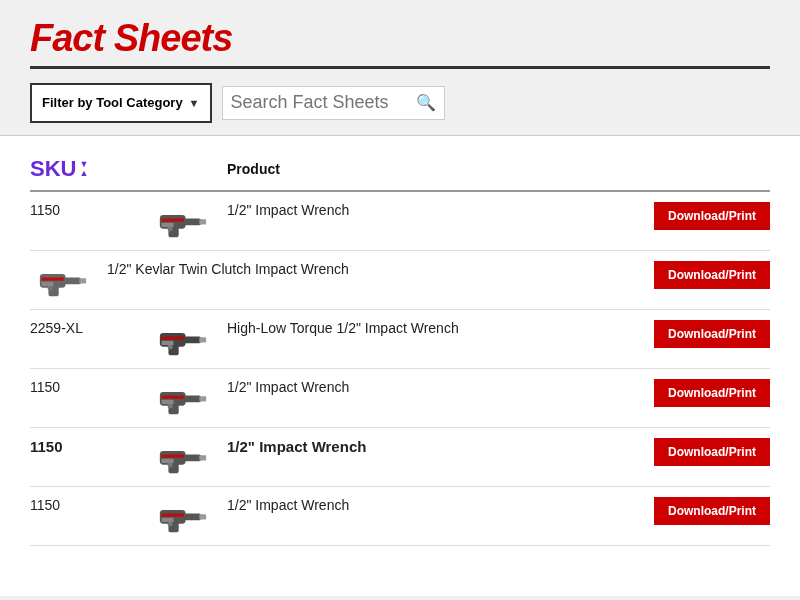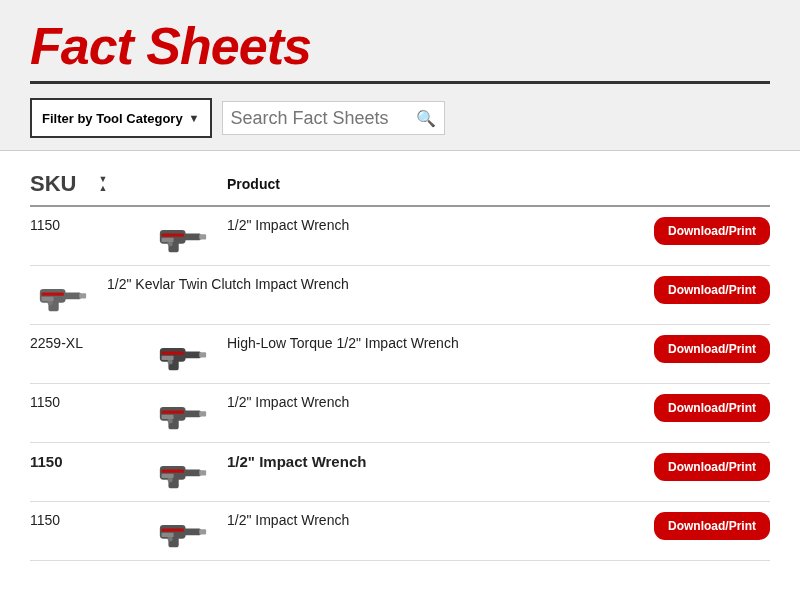--- a/index.html
+++ b/index.html
@@ -11,21 +11,21 @@
       overflow-x: hidden;
     }
 
     .header-section {
       background: #f0f0f0;
       padding: 18px 30px 12px 30px;
       border-bottom: 1px solid #ccc;
     }
 
     .page-title {
-      font-size: 52px;
+      font-size: 38px;
       font-weight: 900;
       color: #cc0000;
       font-style: italic;
       letter-spacing: -1px;
       line-height: 1.1;
       margin-bottom: 6px;
     }
 
     .title-underline {
       height: 3px;
@@ -91,24 +91,24 @@
       align-items: center;
       padding-bottom: 8px;
       border-bottom: 2px solid #999;
       margin-bottom: 0;
     }
 
     .col-sku {
       width: 120px;
       font-size: 22px;
       font-weight: 900;
-      color: #404040;
-      display: flex;
-      align-items: center;
-      gap: 20px;
+      color: #6d28d9;
+      display: flex;
+      align-items: center;
+      gap: 1px;
     }
 
     .sort-icons {
       display: flex;
       flex-direction: column;
       font-size: 9px;
       line-height: 1;
       margin-left: 2px;
     }
 
@@ -167,21 +167,21 @@
     }
 
     .download-btn {
       background: #cc0000;
       color: white;
       border: none;
       padding: 7px 14px;
       font-size: 12px;
       font-weight: bold;
       cursor: pointer;
-      border-radius: 11px;
+      border-radius: 0;
       white-space: nowrap;
     }
 
     
     .tool-svg {
       width: 60px;
       height: 38px;
     }
   </style>
 </head>

